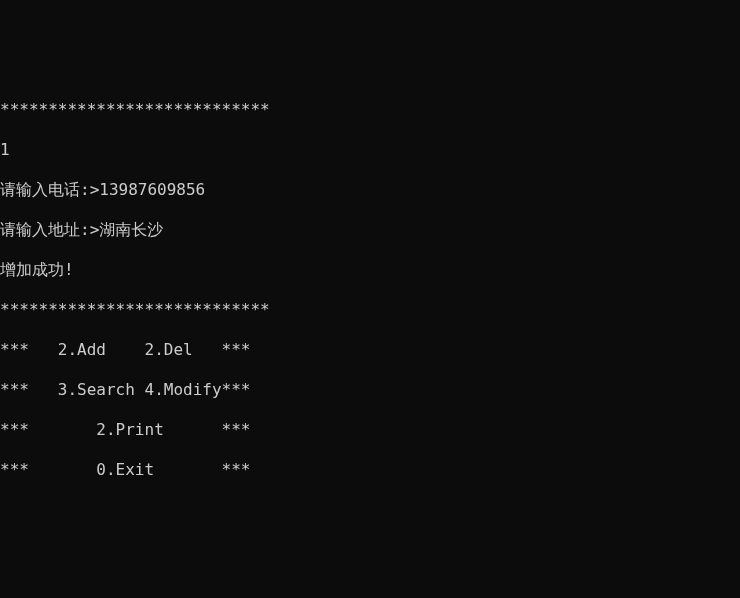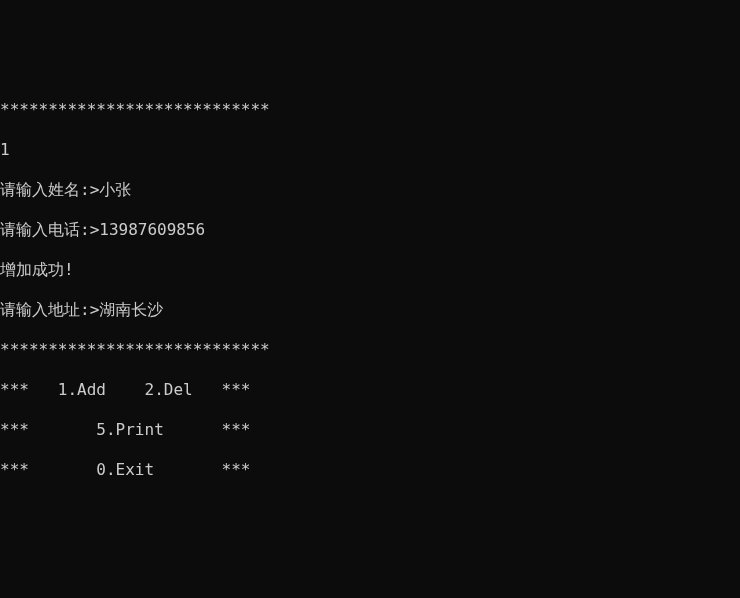--- a/index.html
+++ b/index.html
@@ -26,27 +26,27 @@
     }
   </style>
 </head>
 <body>
 
 
 
 <div class="terminal">
 <span class="line">****************************</span>
 <span class="line">1</span>
-<span class="line">请输入姓名:&gt;小张</span>
 <span class="line">请输入电话:&gt;13987609856</span>
+<span class="line">请输入地址:&gt;湖南长沙</span>
 <span class="line">增加成功!</span>
-<span class="line">请输入地址:&gt;湖南长沙</span>
 <span class="line">****************************</span>
-<span class="line">***   1.Add    2.Del   ***</span>
-<span class="line">***       5.Print      ***</span>
+<span class="line">***   2.Add    2.Del   ***</span>
+<span class="line">***   3.Search 4.Modify***</span>
+<span class="line">***       2.Print      ***</span>
 <span class="line">***       0.Exit       ***</span>
 
 
 
 
 
 
 
 
 

